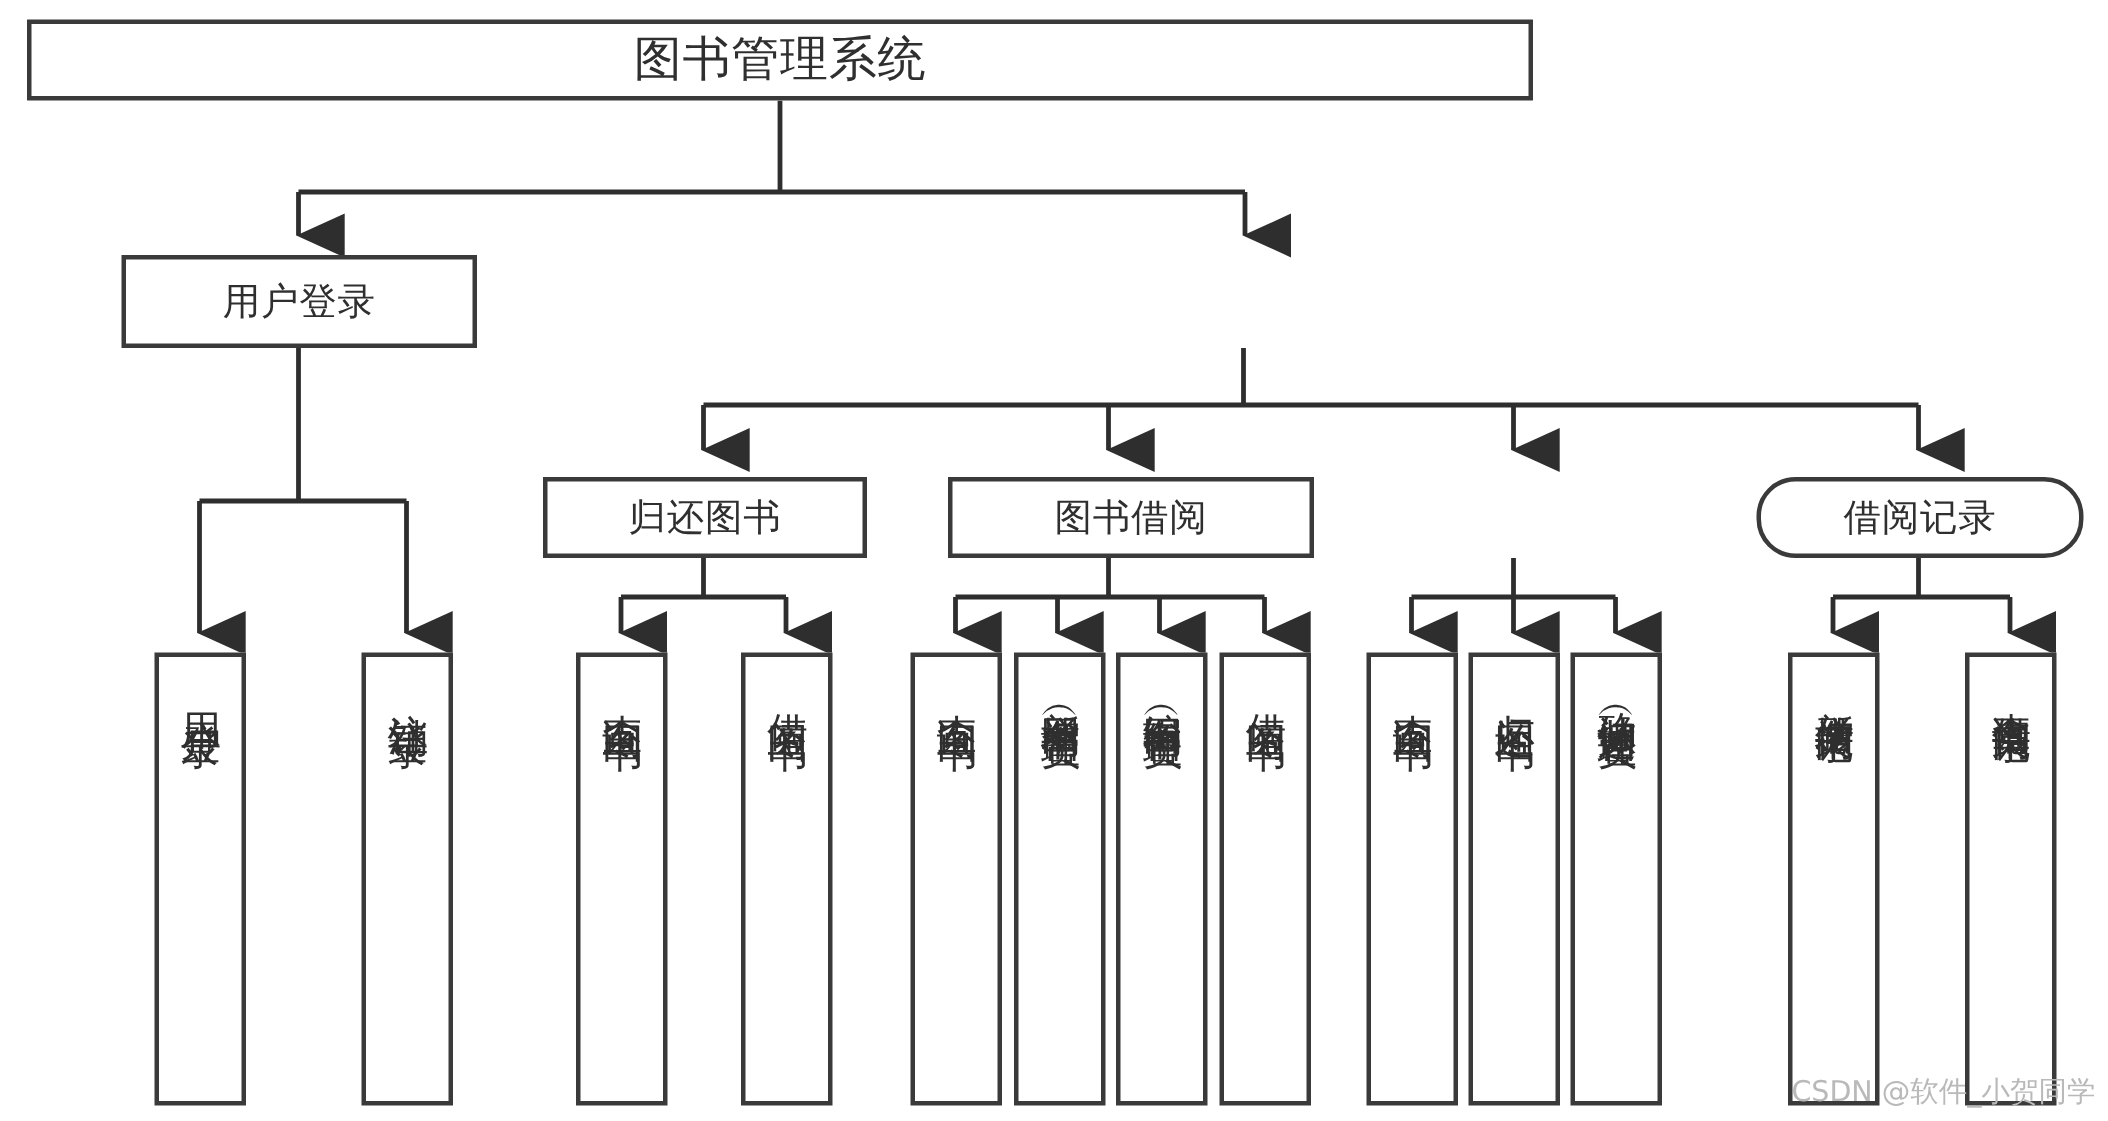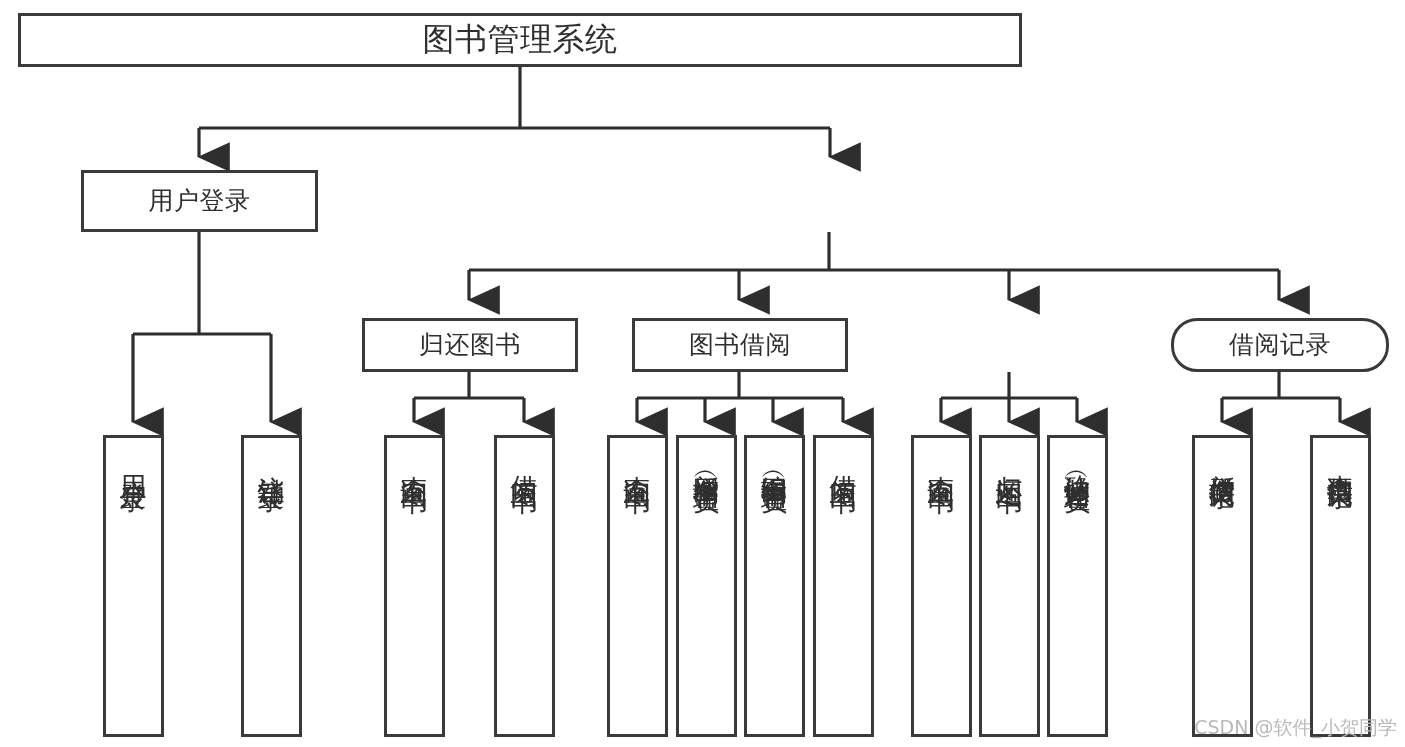--- a/index.html
+++ b/index.html
@@ -129,21 +129,21 @@
     <span class="label">图书管理系统</span>
   </div>
 
   <div class="node h-node" style="left:81px;top:170px;width:237px;height:62px;">
     <span class="label">用户登录</span>
   </div>
 
   <div class="node h-node" style="left:362px;top:318px;width:216px;height:54px;">
     <span class="label">归还图书</span>
   </div>
-  <div class="node h-node" style="left:632px;top:318px;width:216px;height:54px;">
+  <div class="node h-node" style="left:632px;top:318px;width:244px;height:54px;">
     <span class="label">图书借阅</span>
   </div>
   <div class="node h-node" style="left:1171px;top:318px;width:218px;height:54px;border-radius:26px;">
     <span class="label">借阅记录</span>
   </div>
 
   <div class="node v-node" style="left:103px;top:435px;width:61px;height:302px;">
     <span class="label">用户登录</span>
   </div>
   <div class="node v-node" style="left:241px;top:435px;width:61px;height:302px;">

